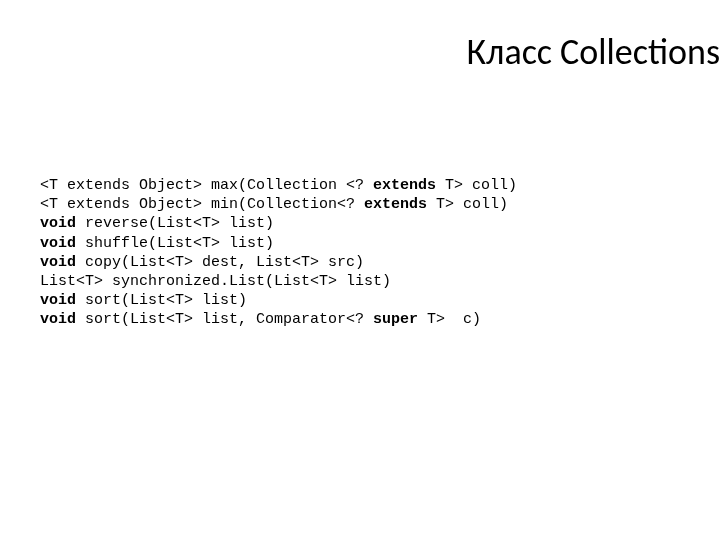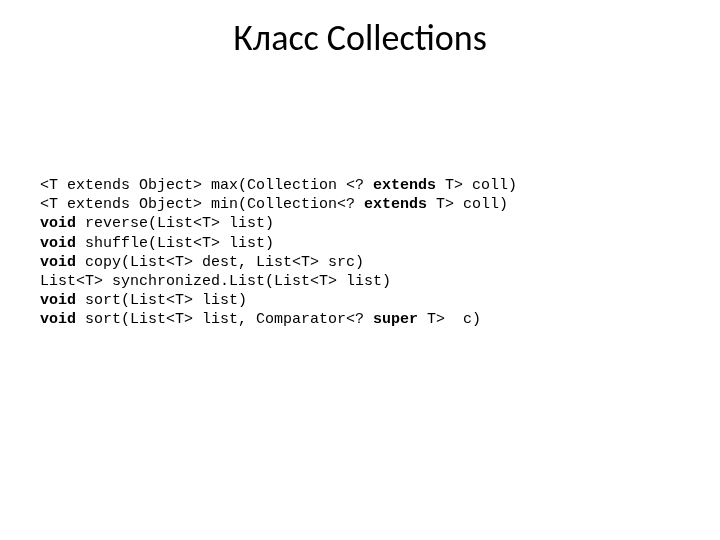--- a/index.html
+++ b/index.html
@@ -11,22 +11,22 @@
     font-family: Calibri, "Segoe UI", Arial, sans-serif;
     color: #000;
   }
   .slide {
     width: 720px;
     height: 540px;
     position: relative;
     box-sizing: border-box;
   }
   .title-block {
-    text-align: center;
-    padding-top: 18px;
+    text-align: right;
+    padding-top: 32px;
     line-height: 1.15;
   }
   .title-block .line {
     font-size: 36px;
     font-weight: 400;
     color: #000;
   }
   .code-block {
     position: absolute;
     left: 40px;

